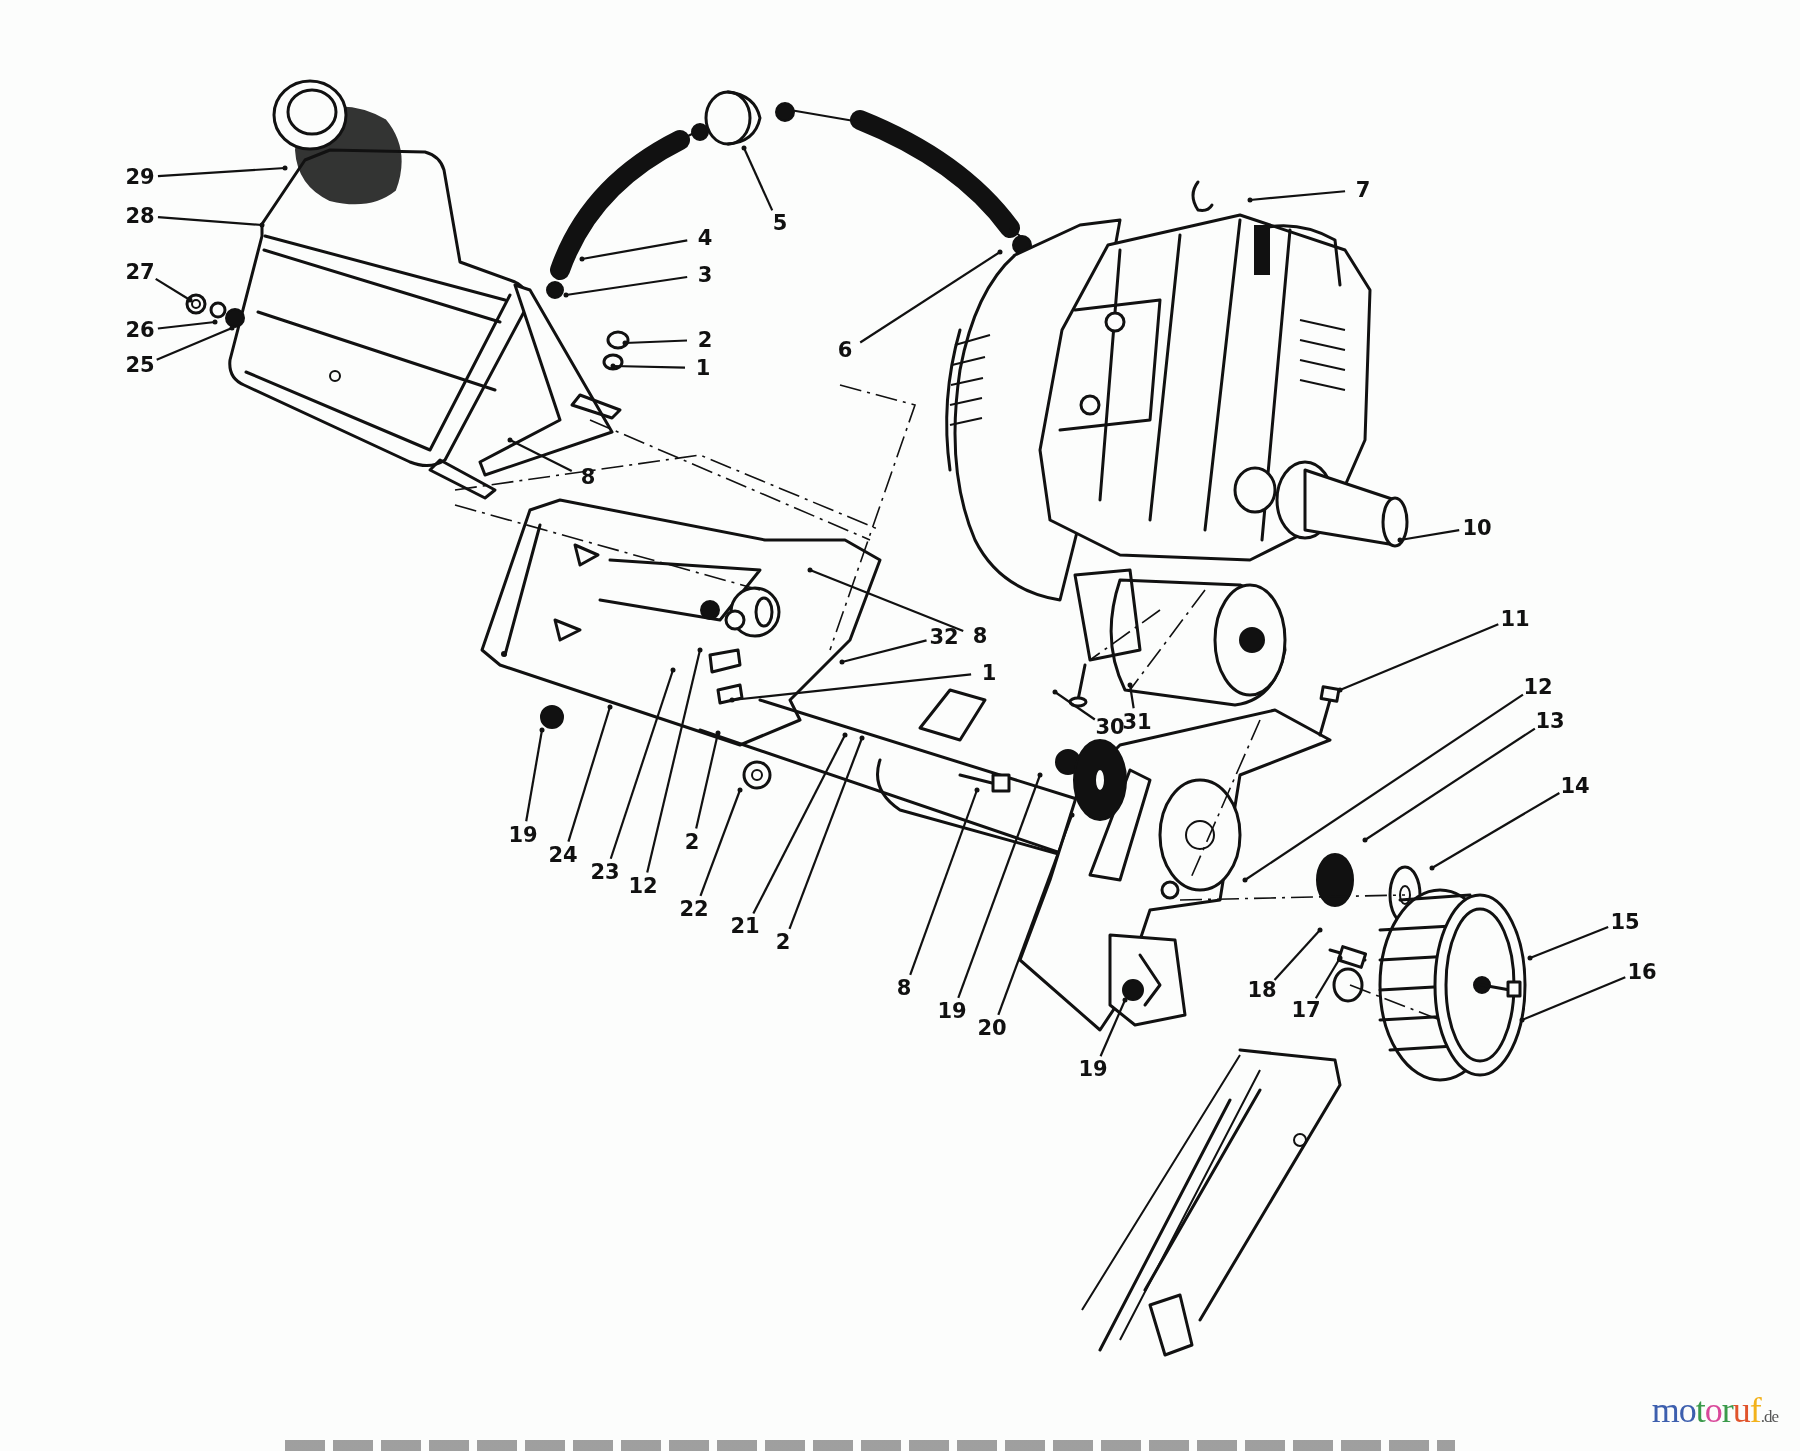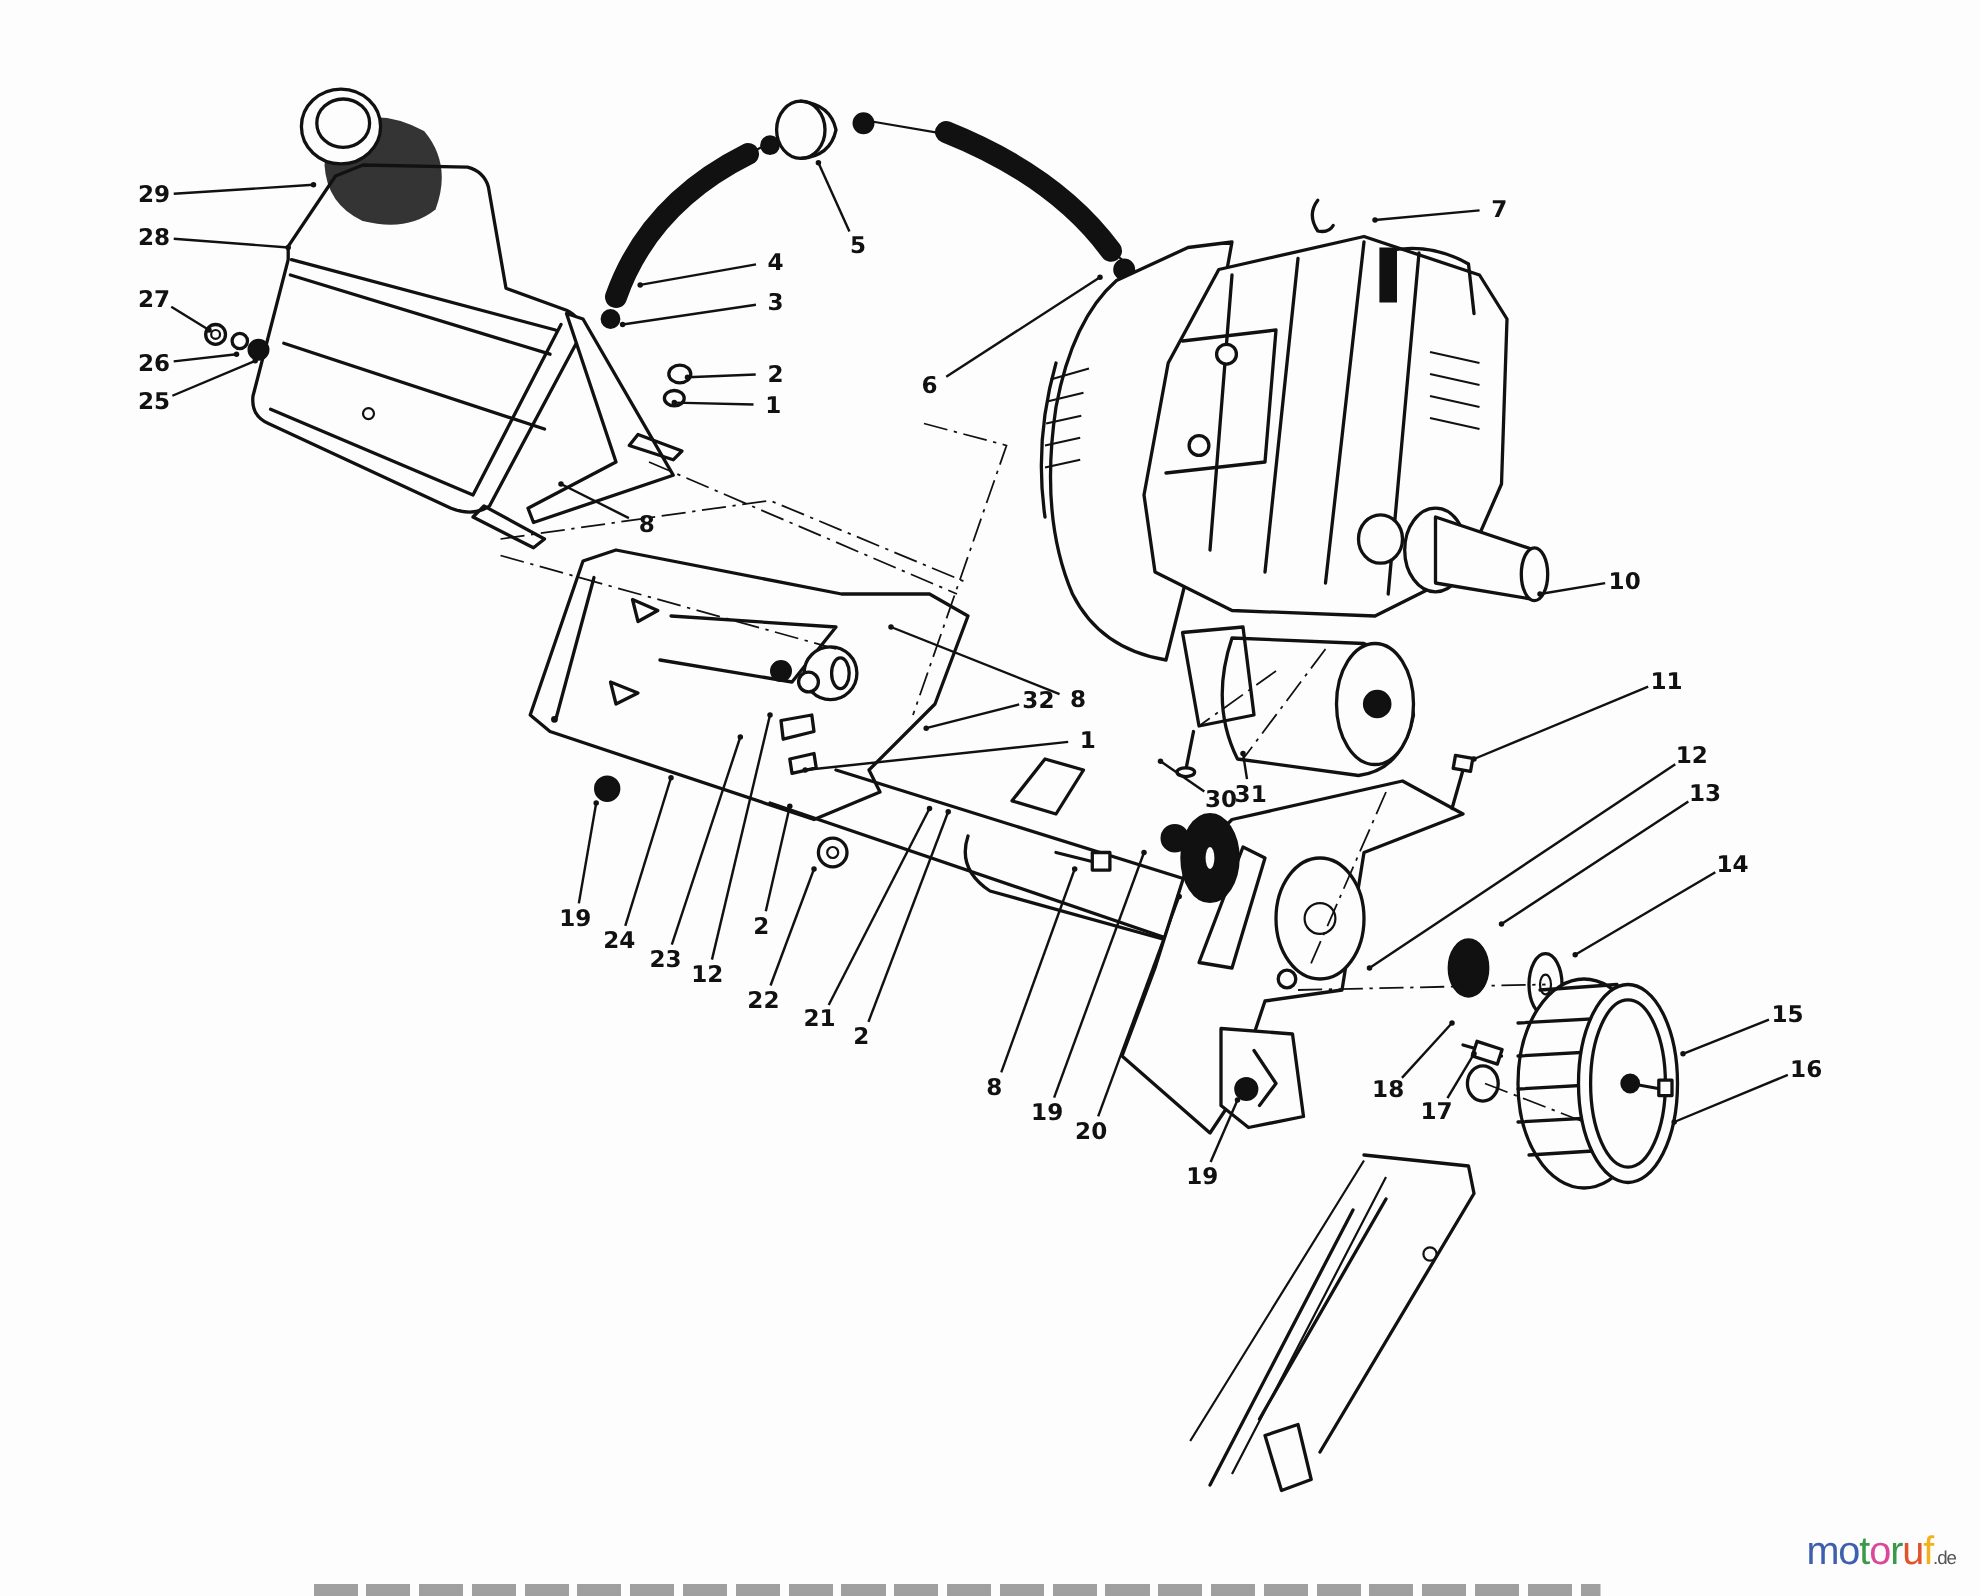--- a/index.html
+++ b/index.html
@@ -7,21 +7,21 @@
          font-family: "Liberation Sans", sans-serif; }
   #diagram { position: absolute; left: 0; top: 0; width: 1800px; height: 1451px; }
   .part { fill: none; stroke: #111; stroke-width: 3; stroke-linejoin: round; stroke-linecap: round; }
   .part-thin { fill: none; stroke: #111; stroke-width: 2; }
   .part-fill { fill: #111; stroke: #111; stroke-width: 2; }
   .part-white { fill: #fcfdfc; stroke: #111; stroke-width: 3; stroke-linejoin: round; }
   .dash { fill: none; stroke: #111; stroke-width: 1.6; stroke-dasharray: 22 6 3 6; }
   .leader { stroke: #111; stroke-width: 2.2; fill: none; }
   .leader-dot { fill: #111; }
   .callout-text { font-family: "DejaVu Sans", sans-serif; font-weight: bold; font-size: 21px; fill: #111; }
-  .watermark { position: absolute; right: 22px; bottom: 20px; font-family: Liberation Sans, sans-serif;
+  .watermark { position: absolute; right: 22px; bottom: 20px; font-family: Liberation Serif, serif;
                font-size: 36px; letter-spacing: -1px; }
   .watermark .tld { font-size: 17px; color: #555; }
   .caption-bar { position: absolute; left: 285px; top: 1440px; width: 1170px; height: 11px;
                  background: repeating-linear-gradient(90deg, #777 0 40px, transparent 40px 48px); opacity: .7; }
 </style>
 </head>
 <body>
 
 <svg id="diagram" viewBox="0 0 1800 1451" xmlns="http://www.w3.org/2000/svg">
 

